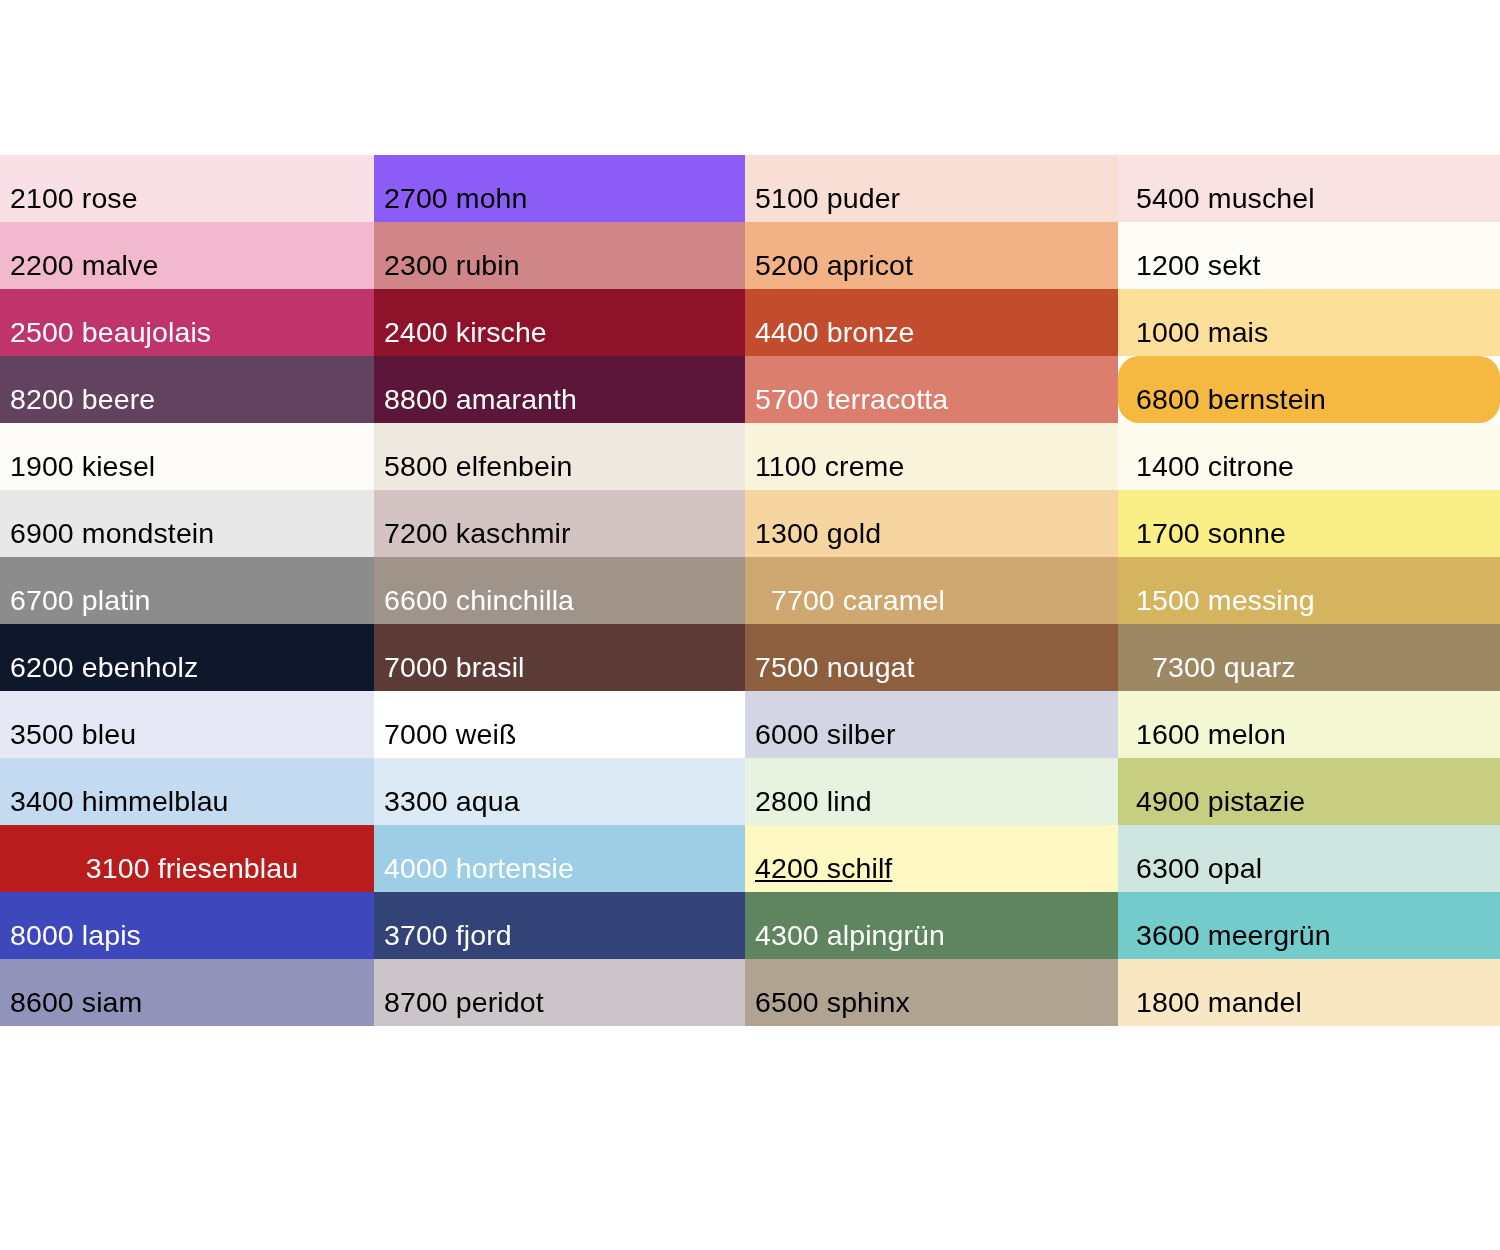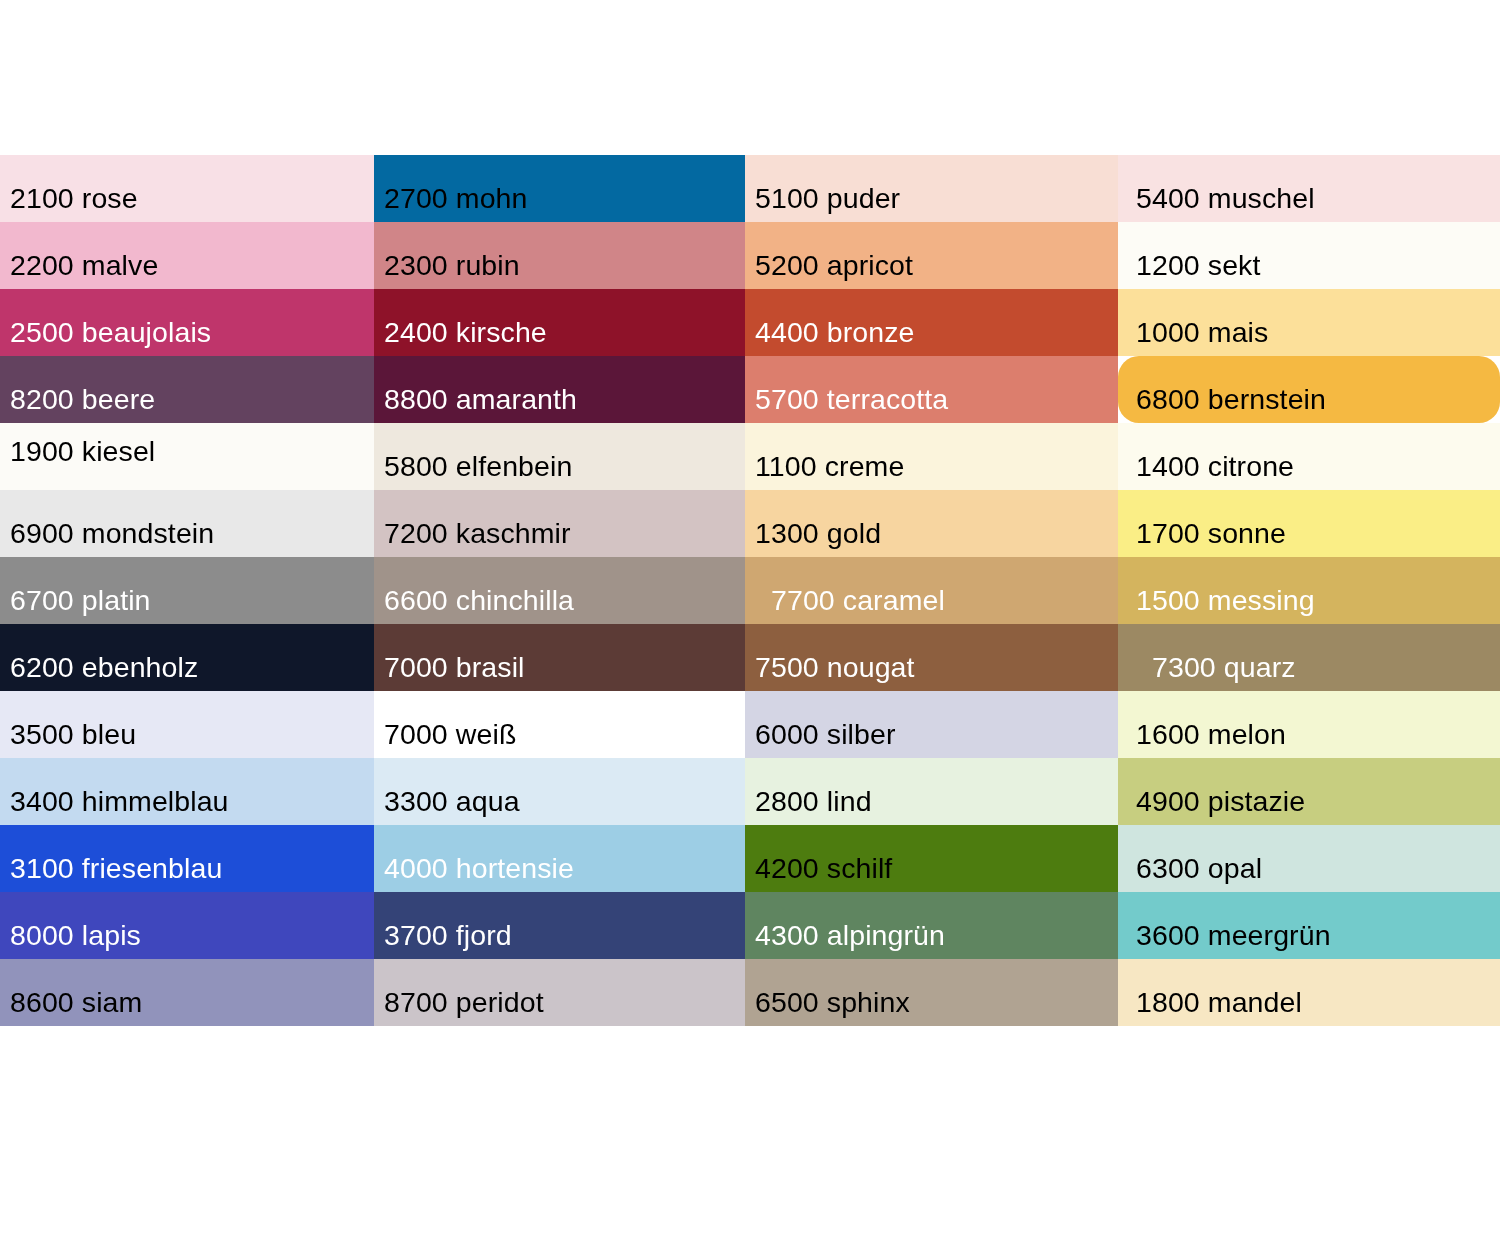--- a/index.html
+++ b/index.html
@@ -63,48 +63,48 @@
       </div>
       <div class="swatch-cell col-1" style="background-color: rgb(242, 184, 206); grid-area: 2 / 1;">
         <span class="swatch-label" style="color: rgb(0, 0, 0);">2200 malve</span>
       </div>
       <div class="swatch-cell col-1" style="background-color: rgb(191, 53, 107); grid-area: 3 / 1;">
         <span class="swatch-label" style="color: rgb(255, 255, 255);">2500 beaujolais</span>
       </div>
       <div class="swatch-cell col-1" style="background-color: rgb(99, 66, 95); grid-area: 4 / 1;">
         <span class="swatch-label" style="color: rgb(255, 255, 255);">8200 beere</span>
       </div>
-      <div class="swatch-cell col-1" style="background-color: rgb(252, 251, 247); grid-area: 5 / 1; align-items: center;">
+      <div class="swatch-cell col-1" style="background-color: rgb(252, 251, 247); grid-area: 5 / 1;">
         <span class="swatch-label" style="color: rgb(0, 0, 0);">1900 kiesel</span>
       </div>
       <div class="swatch-cell col-1" style="background-color: rgb(232, 232, 232); grid-area: 6 / 1;">
         <span class="swatch-label" style="color: rgb(0, 0, 0);">6900 mondstein</span>
       </div>
       <div class="swatch-cell col-1" style="background-color: rgb(140, 140, 140); grid-area: 7 / 1;">
         <span class="swatch-label" style="color: rgb(255, 255, 255);">6700 platin</span>
       </div>
       <div class="swatch-cell col-1" style="background-color: #0f172a; grid-area: 8 / 1;">
         <span class="swatch-label" style="color: rgb(255, 255, 255);">6200 ebenholz</span>
       </div>
       <div class="swatch-cell col-1" style="background-color: rgb(230, 232, 245); grid-area: 9 / 1;">
         <span class="swatch-label" style="color: rgb(0, 0, 0);">3500 bleu</span>
       </div>
       <div class="swatch-cell col-1" style="background-color: rgb(195, 218, 240); grid-area: 10 / 1;">
         <span class="swatch-label" style="color: rgb(0, 0, 0);">3400 himmelblau</span>
       </div>
-      <div class="swatch-cell col-1" style="background-color: #1d4ed8; grid-area: 11 / 1;">
+      <div class="swatch-cell col-1" style="background-color: #b91c1c; grid-area: 11 / 1; justify-content: center;">
         <span class="swatch-label" style="color: rgb(255, 255, 255);">3100 friesenblau</span>
       </div>
       <div class="swatch-cell col-1" style="background-color: rgb(63, 71, 189); grid-area: 12 / 1;">
         <span class="swatch-label" style="color: rgb(255, 255, 255);">8000 lapis</span>
       </div>
       <div class="swatch-cell col-1" style="background-color: rgb(145, 147, 187); grid-area: 13 / 1;">
         <span class="swatch-label" style="color: rgb(0, 0, 0);">8600 siam</span>
       </div>
-      <div class="swatch-cell col-2" style="background-color: #0369a1; grid-area: 1 / 2;">
+      <div class="swatch-cell col-2" style="background-color: #8b5cf6; grid-area: 1 / 2;">
         <span class="swatch-label" style="color: rgb(0, 0, 0);">2700 mohn</span>
       </div>
       <div class="swatch-cell col-2" style="background-color: rgb(208, 133, 136); grid-area: 2 / 2;">
         <span class="swatch-label" style="color: rgb(0, 0, 0);">2300 rubin</span>
       </div>
       <div class="swatch-cell col-2" style="background-color: rgb(142, 18, 41); grid-area: 3 / 2;">
         <span class="swatch-label" style="color: rgb(255, 255, 255);">2400 kirsche</span>
       </div>
       <div class="swatch-cell col-2" style="background-color: rgb(91, 22, 57); grid-area: 4 / 2;">
         <span class="swatch-label" style="color: rgb(255, 255, 255);">8800 amaranth</span>
@@ -159,21 +159,21 @@
       </div>
       <div class="swatch-cell col-3" style="background-color: rgb(141, 95, 63); grid-area: 8 / 3;">
         <span class="swatch-label" style="color: rgb(255, 255, 255);">7500 nougat</span>
       </div>
       <div class="swatch-cell col-3" style="background-color: rgb(212, 213, 228); grid-area: 9 / 3;">
         <span class="swatch-label" style="color: rgb(0, 0, 0);">6000 silber</span>
       </div>
       <div class="swatch-cell col-3" style="background-color: rgb(231, 242, 224); grid-area: 10 / 3;">
         <span class="swatch-label" style="color: rgb(0, 0, 0);">2800 lind</span>
       </div>
-      <div class="swatch-cell col-3" style="background-color: #4d7c0f; grid-area: 11 / 3;">
+      <div class="swatch-cell col-3" style="background-color: #fef9c3; grid-area: 11 / 3; text-decoration: underline;">
         <span class="swatch-label" style="color: rgb(0, 0, 0);">4200 schilf</span>
       </div>
       <div class="swatch-cell col-3" style="background-color: rgb(95, 133, 96); grid-area: 12 / 3;">
         <span class="swatch-label" style="color: rgb(255, 255, 255);">4300 alpingrün</span>
       </div>
       <div class="swatch-cell col-3" style="background-color: rgb(176, 163, 146); grid-area: 13 / 3;">
         <span class="swatch-label" style="color: rgb(0, 0, 0);">6500 sphinx</span>
       </div>
       <div class="swatch-cell col-4" style="background-color: rgb(249, 226, 226); grid-area: 1 / 4;">
         <span class="swatch-label" style="color: rgb(0, 0, 0);">5400 muschel</span>

